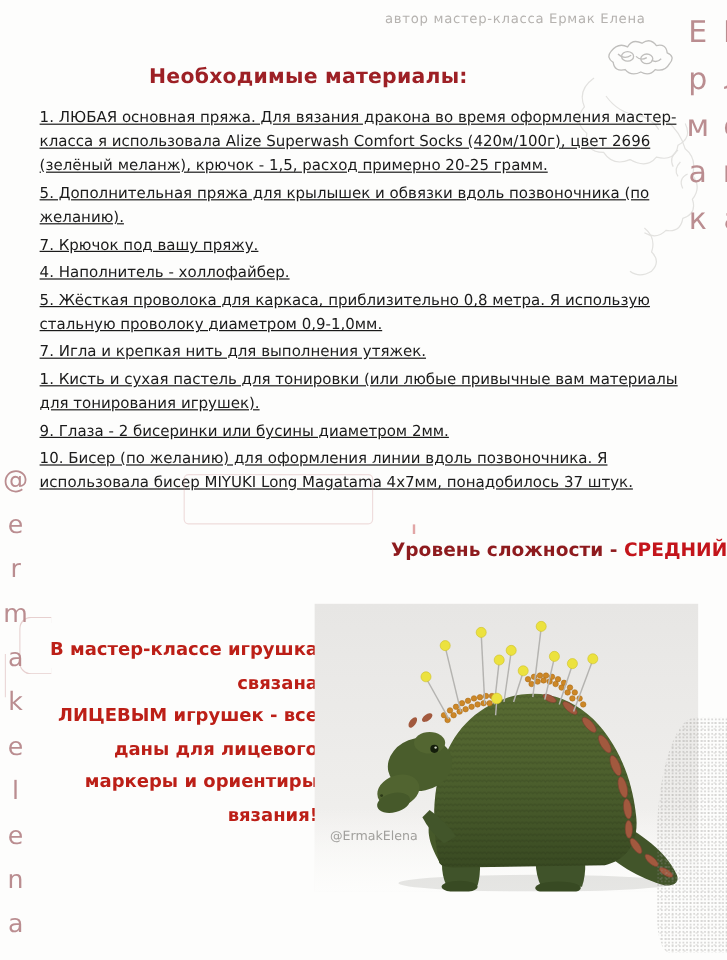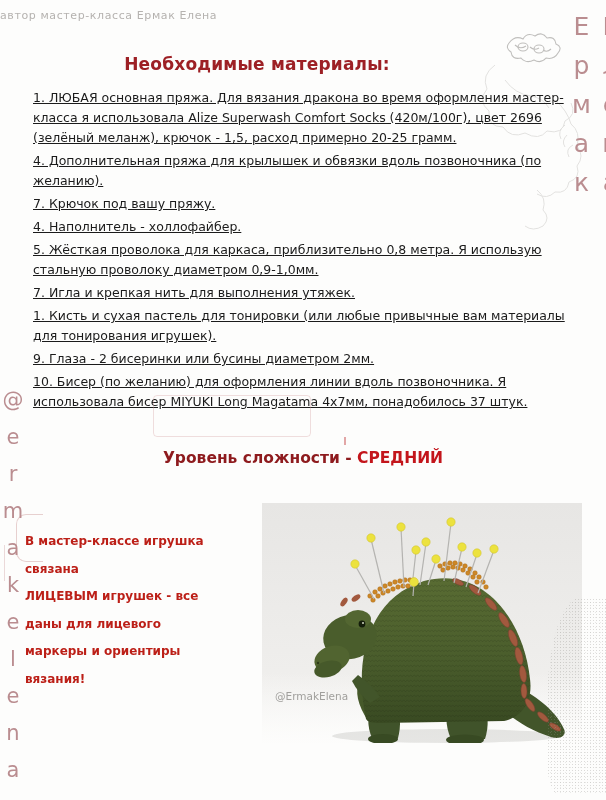--- a/index.html
+++ b/index.html
@@ -3,21 +3,21 @@
 <meta charset="utf-8">
 <style>
   html,body{margin:0;padding:0;background:#e9e9e9;}
   .page{
     position:relative;width:606px;height:800px;margin:0 auto;
     background:#fdfdfc;overflow:hidden;
     font-family:"DejaVu Sans","Liberation Sans",sans-serif;
   }
   
   .credit{
-    position:absolute;top:9px;left:0;width:538px;text-align:left;
+    position:absolute;top:9px;left:0;width:538px;text-align:right;
     font-size:11px;letter-spacing:.6px;color:#b5b2af;
   }
   
   .vwm{
     position:absolute;writing-mode:vertical-rl;text-orientation:upright;
     color:#ba8d90;user-select:none;
   }
   .vwm-right{top:12px;left:567px;height:392px;font-size:25px;letter-spacing:10px;}
   .vwm-left{top:388px;left:1px;height:408px;font-size:21px;letter-spacing:13px;}
   
@@ -28,29 +28,29 @@
     font-size:17px;font-weight:bold;color:#9d2025;letter-spacing:.2px;
   }
   
   .materials{
     position:absolute;top:88px;left:33px;width:540px;
     font-size:12.5px;line-height:20px;color:#1b1b1b;
   }
   .material-item{margin-bottom:3px;text-decoration:underline;}
   
   .level{
-    position:absolute;top:449px;left:0;width:606px;text-align:center;
+    position:absolute;top:449px;left:0;width:606px;text-align:right;
     font-size:15.5px;font-weight:bold;
   }
   .level-prefix{color:#8e1b1e;}
   .level-value{color:#c3151b;}
   
   .note{
-    position:absolute;top:528px;left:25px;width:240px;text-align:left;
-    font-size:12px;font-weight:bold;color:#bc1f17;line-height:27.5px;
+    position:absolute;top:528px;left:25px;width:240px;text-align:right;
+    font-size:15px;font-weight:bold;color:#bc1f17;line-height:27.5px;
   }
   
   .photo{position:absolute;left:262px;top:503px;width:320px;height:240px;}
   .photo svg{display:block;}
   
   .frag{position:absolute;pointer-events:none;}
   .frag-box{left:153px;top:395px;width:156px;height:40px;
     border:1px solid rgba(208,150,150,.30);border-radius:4px;}
   .frag-bracket{left:16px;top:514px;width:26px;height:46px;
     border:1px solid rgba(195,135,135,.38);border-right:none;
@@ -93,21 +93,21 @@
   </svg>
 
   <div class="vwm vwm-right">Елена Ермак</div>
 
   <div class="vwm vwm-left">@ermakelena</div>
 
   <div class="title">Необходимые материалы:</div>
 
   <div class="materials">
     <div class="material-item">1. ЛЮБАЯ основная пряжа. Для вязания дракона во время оформления мастер-класса я использовала Alize Superwash Comfort Socks (420м/100г), цвет 2696 (зелёный меланж), крючок - 1,5, расход примерно 20-25 грамм.</div>
-    <div class="material-item">4. Дополнительная пряжа для крылышек и обвязки вдоль позвоночника (по желанию).</div>
+    <div class="material-item">5. Дополнительная пряжа для крылышек и обвязки вдоль позвоночника (по желанию).</div>
     <div class="material-item">7. Крючок под вашу пряжу.</div>
     <div class="material-item">4. Наполнитель - холлофайбер.</div>
     <div class="material-item">5. Жёсткая проволока для каркаса, приблизительно 0,8 метра. Я использую стальную проволоку диаметром 0,9-1,0мм.</div>
     <div class="material-item">7. Игла и крепкая нить для выполнения утяжек.</div>
     <div class="material-item">1. Кисть и сухая пастель для тонировки (или любые привычные вам материалы для тонирования игрушек).</div>
     <div class="material-item">9. Глаза - 2 бисеринки или бусины диаметром 2мм.</div>
     <div class="material-item">10. Бисер (по желанию) для оформления линии вдоль позвоночника. Я использовала бисер MIYUKI Long Magatama 4х7мм, понадобилось 37 штук.</div>
   </div>
 
   <div class="frag frag-box"></div>

